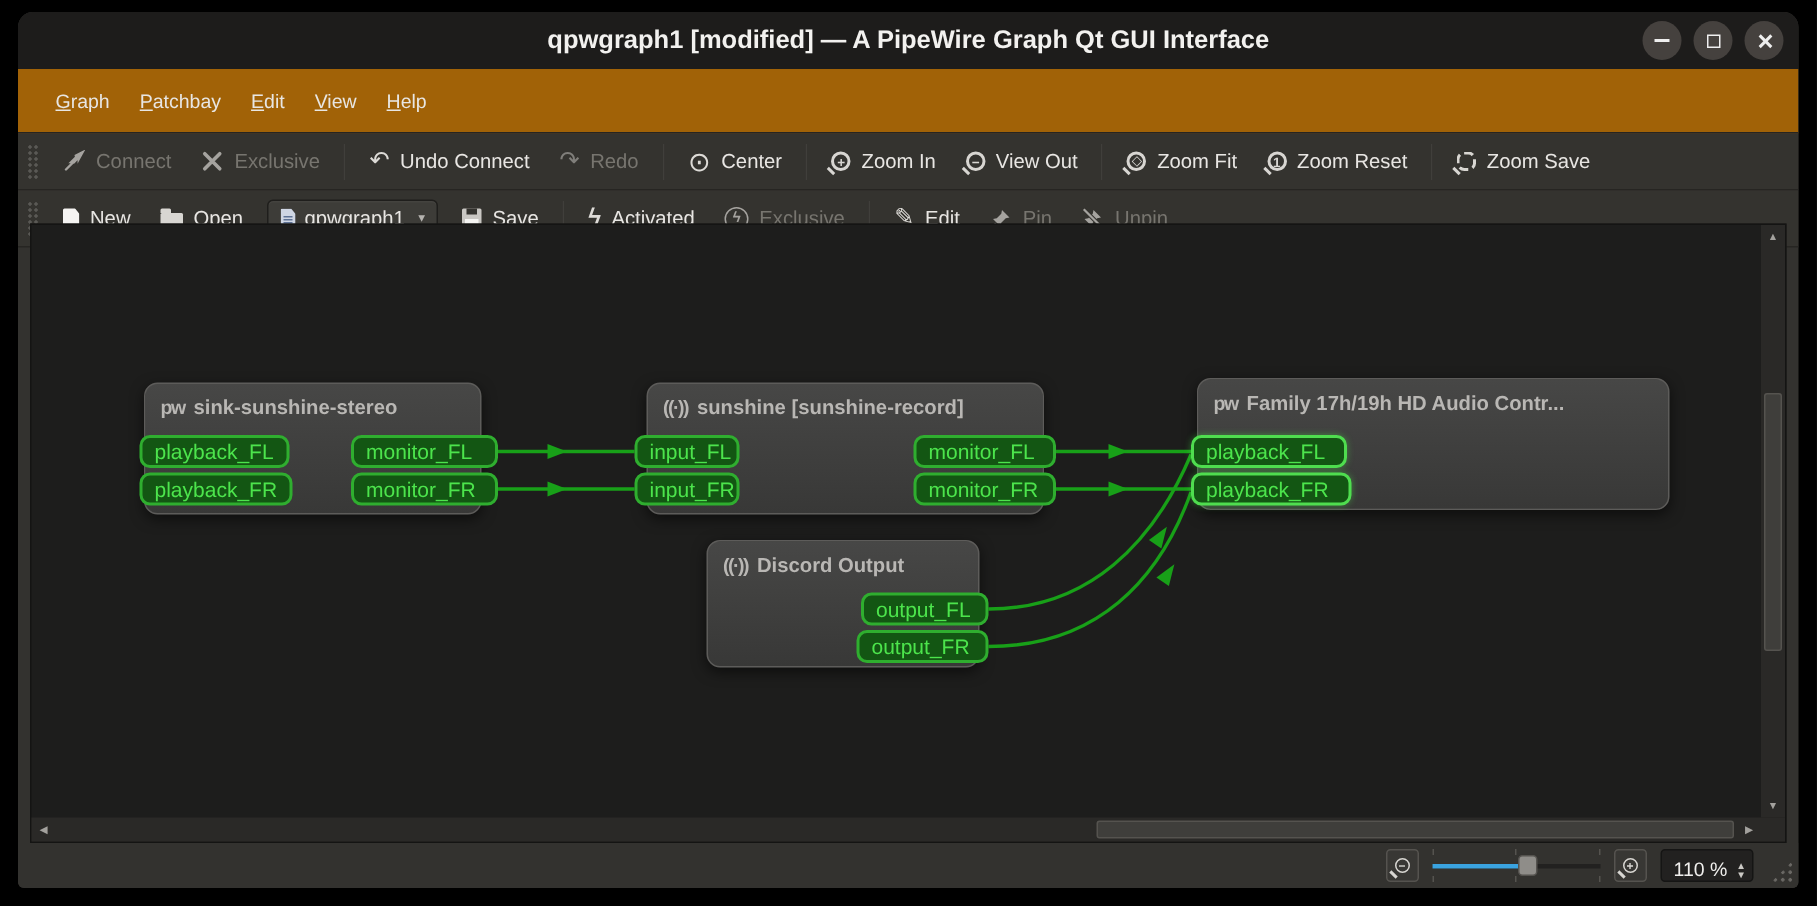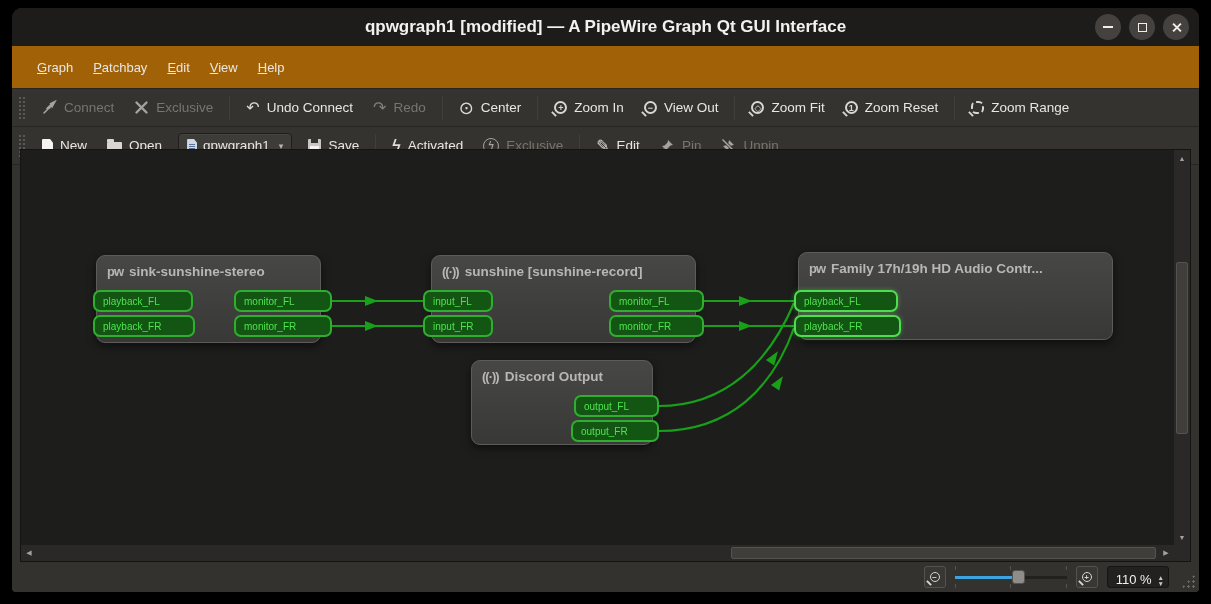--- a/index.html
+++ b/index.html
@@ -91,21 +91,21 @@
             border:1px solid #55534f; border-radius:2px; cursor:pointer; }
 
   .gnode { position:absolute; background:linear-gradient(#474746,#383837);
            border:1px solid #5d5c5a; border-radius:9px;
            box-shadow:0 3px 9px rgba(0,0,0,.55); }
   .gnode-head { display:flex; align-items:center; gap:6px; padding:8px 10px; }
   .gnode-title { color:#b9b7b4; font-size:13.5px; font-weight:bold; white-space:nowrap; }
   .nico { color:#b9b7b4; font-size:13px; font-weight:bold; letter-spacing:-1px; }
 
   .port { position:absolute; height:22px; background:#135613; border:2px solid #2fae2f;
-          border-radius:7px; color:#4ce44c; font-size:10px; display:flex;
+          border-radius:7px; color:#4ce44c; font-size:14px; display:flex;
           align-items:center; padding:0 8px; cursor:pointer; white-space:nowrap; }
   .port.out { justify-content:flex-start; }
   .port.hl { border-color:#4fdd4f; box-shadow:0 0 5px rgba(70,220,70,.45); }
 
   svg.cables { position:absolute; left:0; top:0; pointer-events:none; }
   .cable { stroke:#18a018; stroke-width:2.2; fill:none; }
   .arrow { fill:#18a018; }
 
   
   .statusbar { position:absolute; left:0; right:0; bottom:0; height:30px; background:#33322f;
@@ -201,21 +201,21 @@
       <span class="mag">◇</span>
       <span>Zoom Fit</span>
     </div>
     <div class="titem">
       <span class="mag">1</span>
       <span>Zoom Reset</span>
     </div>
     <span class="tsep"></span>
     <div class="titem">
       <span class="mag range"></span>
-      <span>Zoom Range</span>
+      <span>Zoom Save</span>
     </div>
   </div>
 
   <div class="toolbar">
     <span class="handle"></span>
     <div class="titem">
       <span class="csico ic-doc"></span>
       <span>New</span>
     </div>
     <div class="titem">

